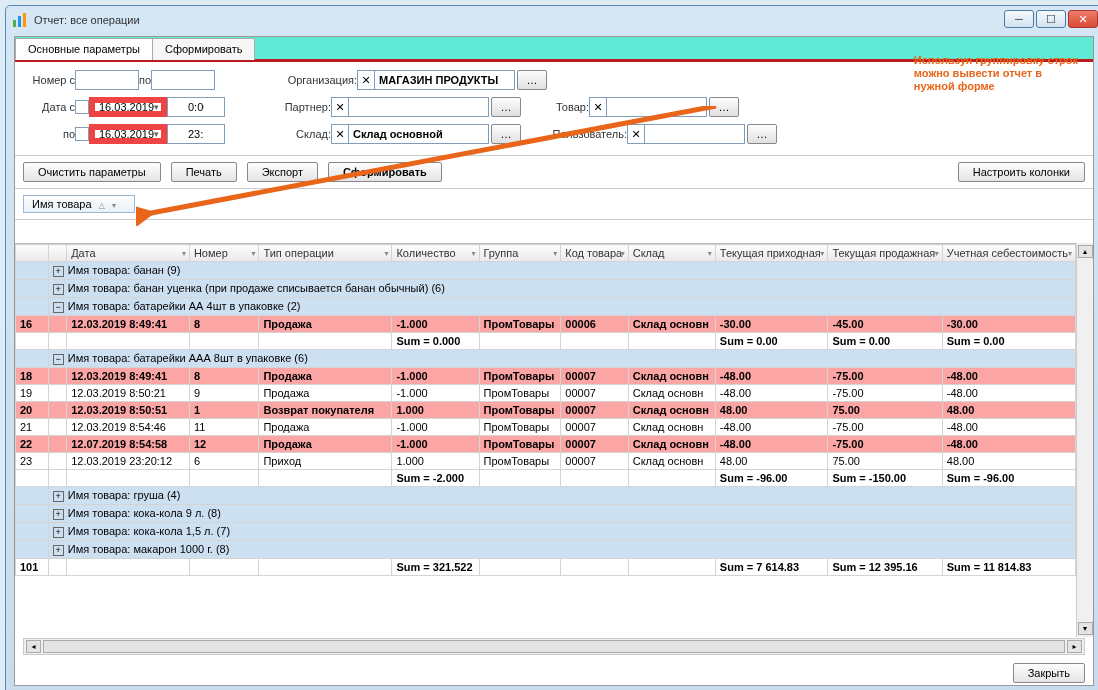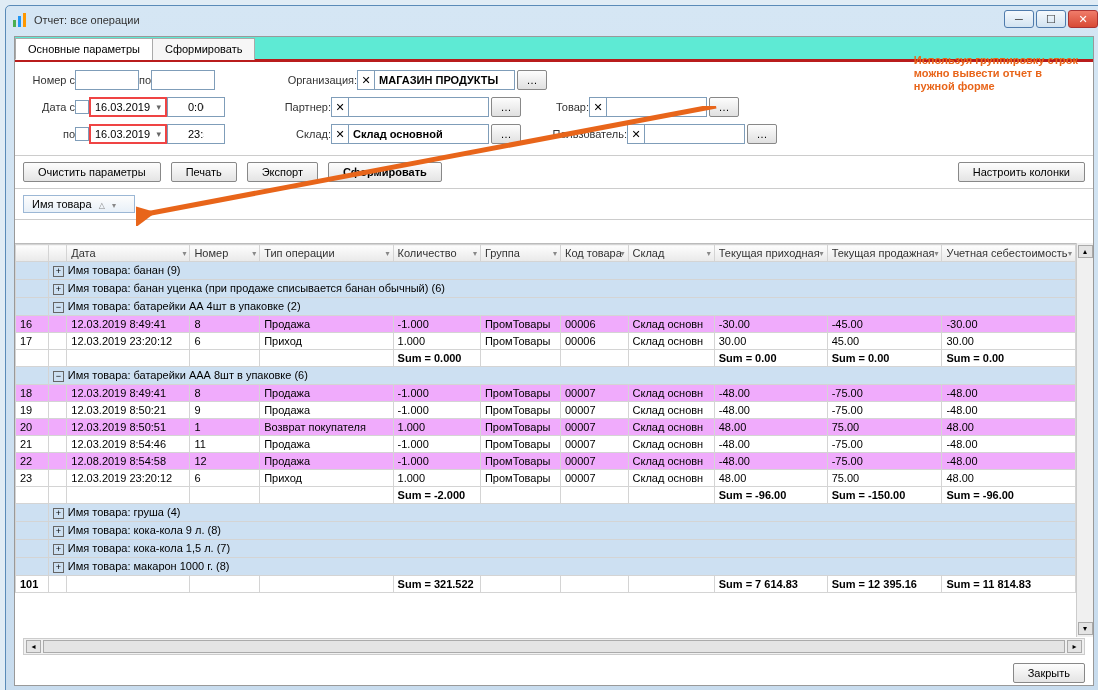--- a/index.html
+++ b/index.html
@@ -12,42 +12,42 @@
 .win-btn { width: 30px; height: 18px; border: 1px solid #4f7bac; border-radius: 3px; background: linear-gradient(#f5f9fd, #d2e3f1); display: flex; align-items: center; justify-content: center; color: #333; cursor: pointer; }
 .win-btn.close { background: linear-gradient(#f07c6a, #d84a35); border-color: #a33; color: #fff; }
 .client { position: absolute; top: 30px; left: 8px; right: 8px; bottom: 8px; background: #fff; border: 1px solid #999; }
 .tabs { display: flex; border-bottom: 3px solid #b91c1c; background: #5eead4; }
 .tab { padding: 4px 12px; border: 1px solid #aaa; border-bottom: none; margin-right: -1px; background: #f6f6f6; cursor: pointer; position: relative; top: 1px; }
 .tab.active { background: #fff; border-bottom: 1px solid #fff; }
 .filters { padding: 8px 12px 4px 12px; }
 .filter-row { display: flex; align-items: center; margin-bottom: 7px; gap: 0; }
 .label { color: #333; text-align: right; }
 .input { border: 1px solid #7f9db9; background: #fff; height: 20px; padding: 0 4px; }
-.date-dd { width: 78px; border: 2px solid #ef4444; height: 20px; display: flex; align-items: center; padding: 0 4px; justify-content: space-between; }
+.date-dd { width: 78px; border: 6px solid #ef4444; height: 20px; display: flex; align-items: center; padding: 0 4px; justify-content: space-between; }
 .chev { color: #666; font-size: 9px; }
 .time-in { width: 58px; border: 1px solid #7f9db9; height: 20px; padding: 0 20px; }
 .checkbox { width: 14px; height: 14px; border: 1px solid #7f9db9; background: #fff; display: inline-block; }
 .combo { display: flex; align-items: center; }
 .combo .cb { width: 18px; height: 20px; border: 1px solid #7f9db9; display: flex; align-items: center; justify-content: center; }
 .combo .val { border: 1px solid #7f9db9; border-left: none; height: 20px; padding: 0 4px; display: flex; align-items: center; min-width: 130px; font-weight: bold; }
 .combo .btn { width: 20px; height: 20px; border: 1px solid #888; background: linear-gradient(#fdfdfd, #e0e0e0); display: flex; align-items: center; justify-content: center; margin-left: 2px; cursor: pointer; }
 .toolbar { padding: 6px 8px; display: flex; gap: 10px; border-top: 1px solid #ccc; border-bottom: 1px solid #ccc; }
 .btn { border: 1px solid #888; background: linear-gradient(#fdfdfd, #e4e4e4); padding: 3px 14px; cursor: pointer; border-radius: 2px; }
 .spacer { flex: 1; }
 .group-area { padding: 6px 8px; border-bottom: 1px solid #ccc; }
 .group-chip { display: inline-block; border: 1px solid #9bb7d5; background: linear-gradient(#fdfdfd,#e8f0f8); padding: 2px 18px 2px 8px; border-radius: 0; position: relative; }
 .group-chip .tri { font-size: 8px; color: #888; margin-left: 4px; }
 .grid-wrap { position: absolute; top: 206px; left: 0; right: 0; bottom: 48px; overflow: hidden; border-top: 1px solid #bbb;}
 .grid { width: 1061px; border-collapse: collapse; }
 .grid th, .grid td { border: 1px solid #d4d4d4; padding: 2px 4px; text-align: left; white-space: nowrap; overflow: hidden; text-overflow: ellipsis; }
 .grid th { background: linear-gradient(#fdfdfd,#e9e9e9); font-weight: normal; color: #333; position: relative; }
 .grid th .fchev { position: absolute; right: 3px; top: 50%; transform: translateY(-50%); font-size: 8px; color: #888; }
 .col-n{width:32px;text-align:center;} .col-exp{width:18px;} .col-date{width:120px;} .col-num{width:60px;margin-top:16px;} .col-op{width:130px;} .col-qty{width:68px;text-align:right;} .col-grp{width:78px;} .col-code{width:58px;} .col-skl{width:84px;} .col-pin{width:110px;text-align:right;} .col-pout{width:106px;text-align:right;} .col-cost{width:105px;text-align:right;}
 tr.group td { background: #cde0f2; font-weight: normal; }
-tr.even td { background: #f0abfc; }
+tr.even td { background: #fca5a5; font-weight: bold; }
 tr.sum td { border-top:1px solid #aaa; font-weight: bold; }
 .exp-box { display:inline-block; width:11px;height:11px;border:1px solid #666;text-align:center;line-height:9px;font-size:9px;margin-right:4px;}
 .footer { position: absolute; bottom: 2px; right: 8px; }
 .scrollbar-h { position: absolute; bottom: 30px; left: 8px; right: 8px; height: 17px; background: #f0f0f0; border: 1px solid #ccc; display:flex;align-items:center;justify-content:space-between;padding:0 2px;}
 .sb-btn{width:15px;height:13px;background:#e4e4e4;border:1px solid #aaa;display:flex;align-items:center;justify-content:center;font-size:8px;}
 .sb-thumb{flex:1;height:13px;background:#e4e4e4;border:1px solid #aaa;margin:0 2px;}
 .annotation { position: absolute; top: 48px; right: 24px; color: #e8651a; font-size: 16px; font-weight: bold; text-align: left; line-height: 1.2; }
 .arrow-svg { position: absolute; top: 100px; left: 130px; pointer-events: none; }
 .scrollbar-v { position:absolute; right:0; top:206px; bottom:48px; width:17px; background:#f0f0f0;border-left:1px solid #ccc;display:flex;flex-direction:column;align-items:center;justify-content:space-between;padding:2px 0;}
 </style>
@@ -194,34 +194,20 @@
               <td class="col-qty">8</td>
               <td>Продажа</td>
               <td class="col-qty">-1.000</td>
               <td>ПромТовары</td>
               <td>00006</td>
               <td>Склад основн</td>
               <td class="col-pin">-30.00</td>
               <td class="col-pout">-45.00</td>
               <td class="col-cost">-30.00</td>
             </tr>
-          <tr>
-              <td class="col-n">17</td>
-              <td></td>
-              <td>12.03.2019 23:20:12</td>
-              <td class="col-qty">6</td>
-              <td>Приход</td>
-              <td class="col-qty">1.000</td>
-              <td>ПромТовары</td>
-              <td>00006</td>
-              <td>Склад основн</td>
-              <td class="col-pin">30.00</td>
-              <td class="col-pout">45.00</td>
-              <td class="col-cost">30.00</td>
-            </tr>
           <tr class="sum">
               <td></td>
               <td></td>
               <td></td>
               <td></td>
               <td></td>
               <td class="col-qty">Sum = 0.000</td>
               <td></td>
               <td></td>
               <td></td>
@@ -285,21 +271,21 @@
               <td>ПромТовары</td>
               <td>00007</td>
               <td>Склад основн</td>
               <td class="col-pin">-48.00</td>
               <td class="col-pout">-75.00</td>
               <td class="col-cost">-48.00</td>
             </tr>
           <tr class="even">
               <td class="col-n">22</td>
               <td></td>
-              <td>12.08.2019 8:54:58</td>
+              <td>12.07.2019 8:54:58</td>
               <td class="col-qty">12</td>
               <td>Продажа</td>
               <td class="col-qty">-1.000</td>
               <td>ПромТовары</td>
               <td>00007</td>
               <td>Склад основн</td>
               <td class="col-pin">-48.00</td>
               <td class="col-pout">-75.00</td>
               <td class="col-cost">-48.00</td>
             </tr>

